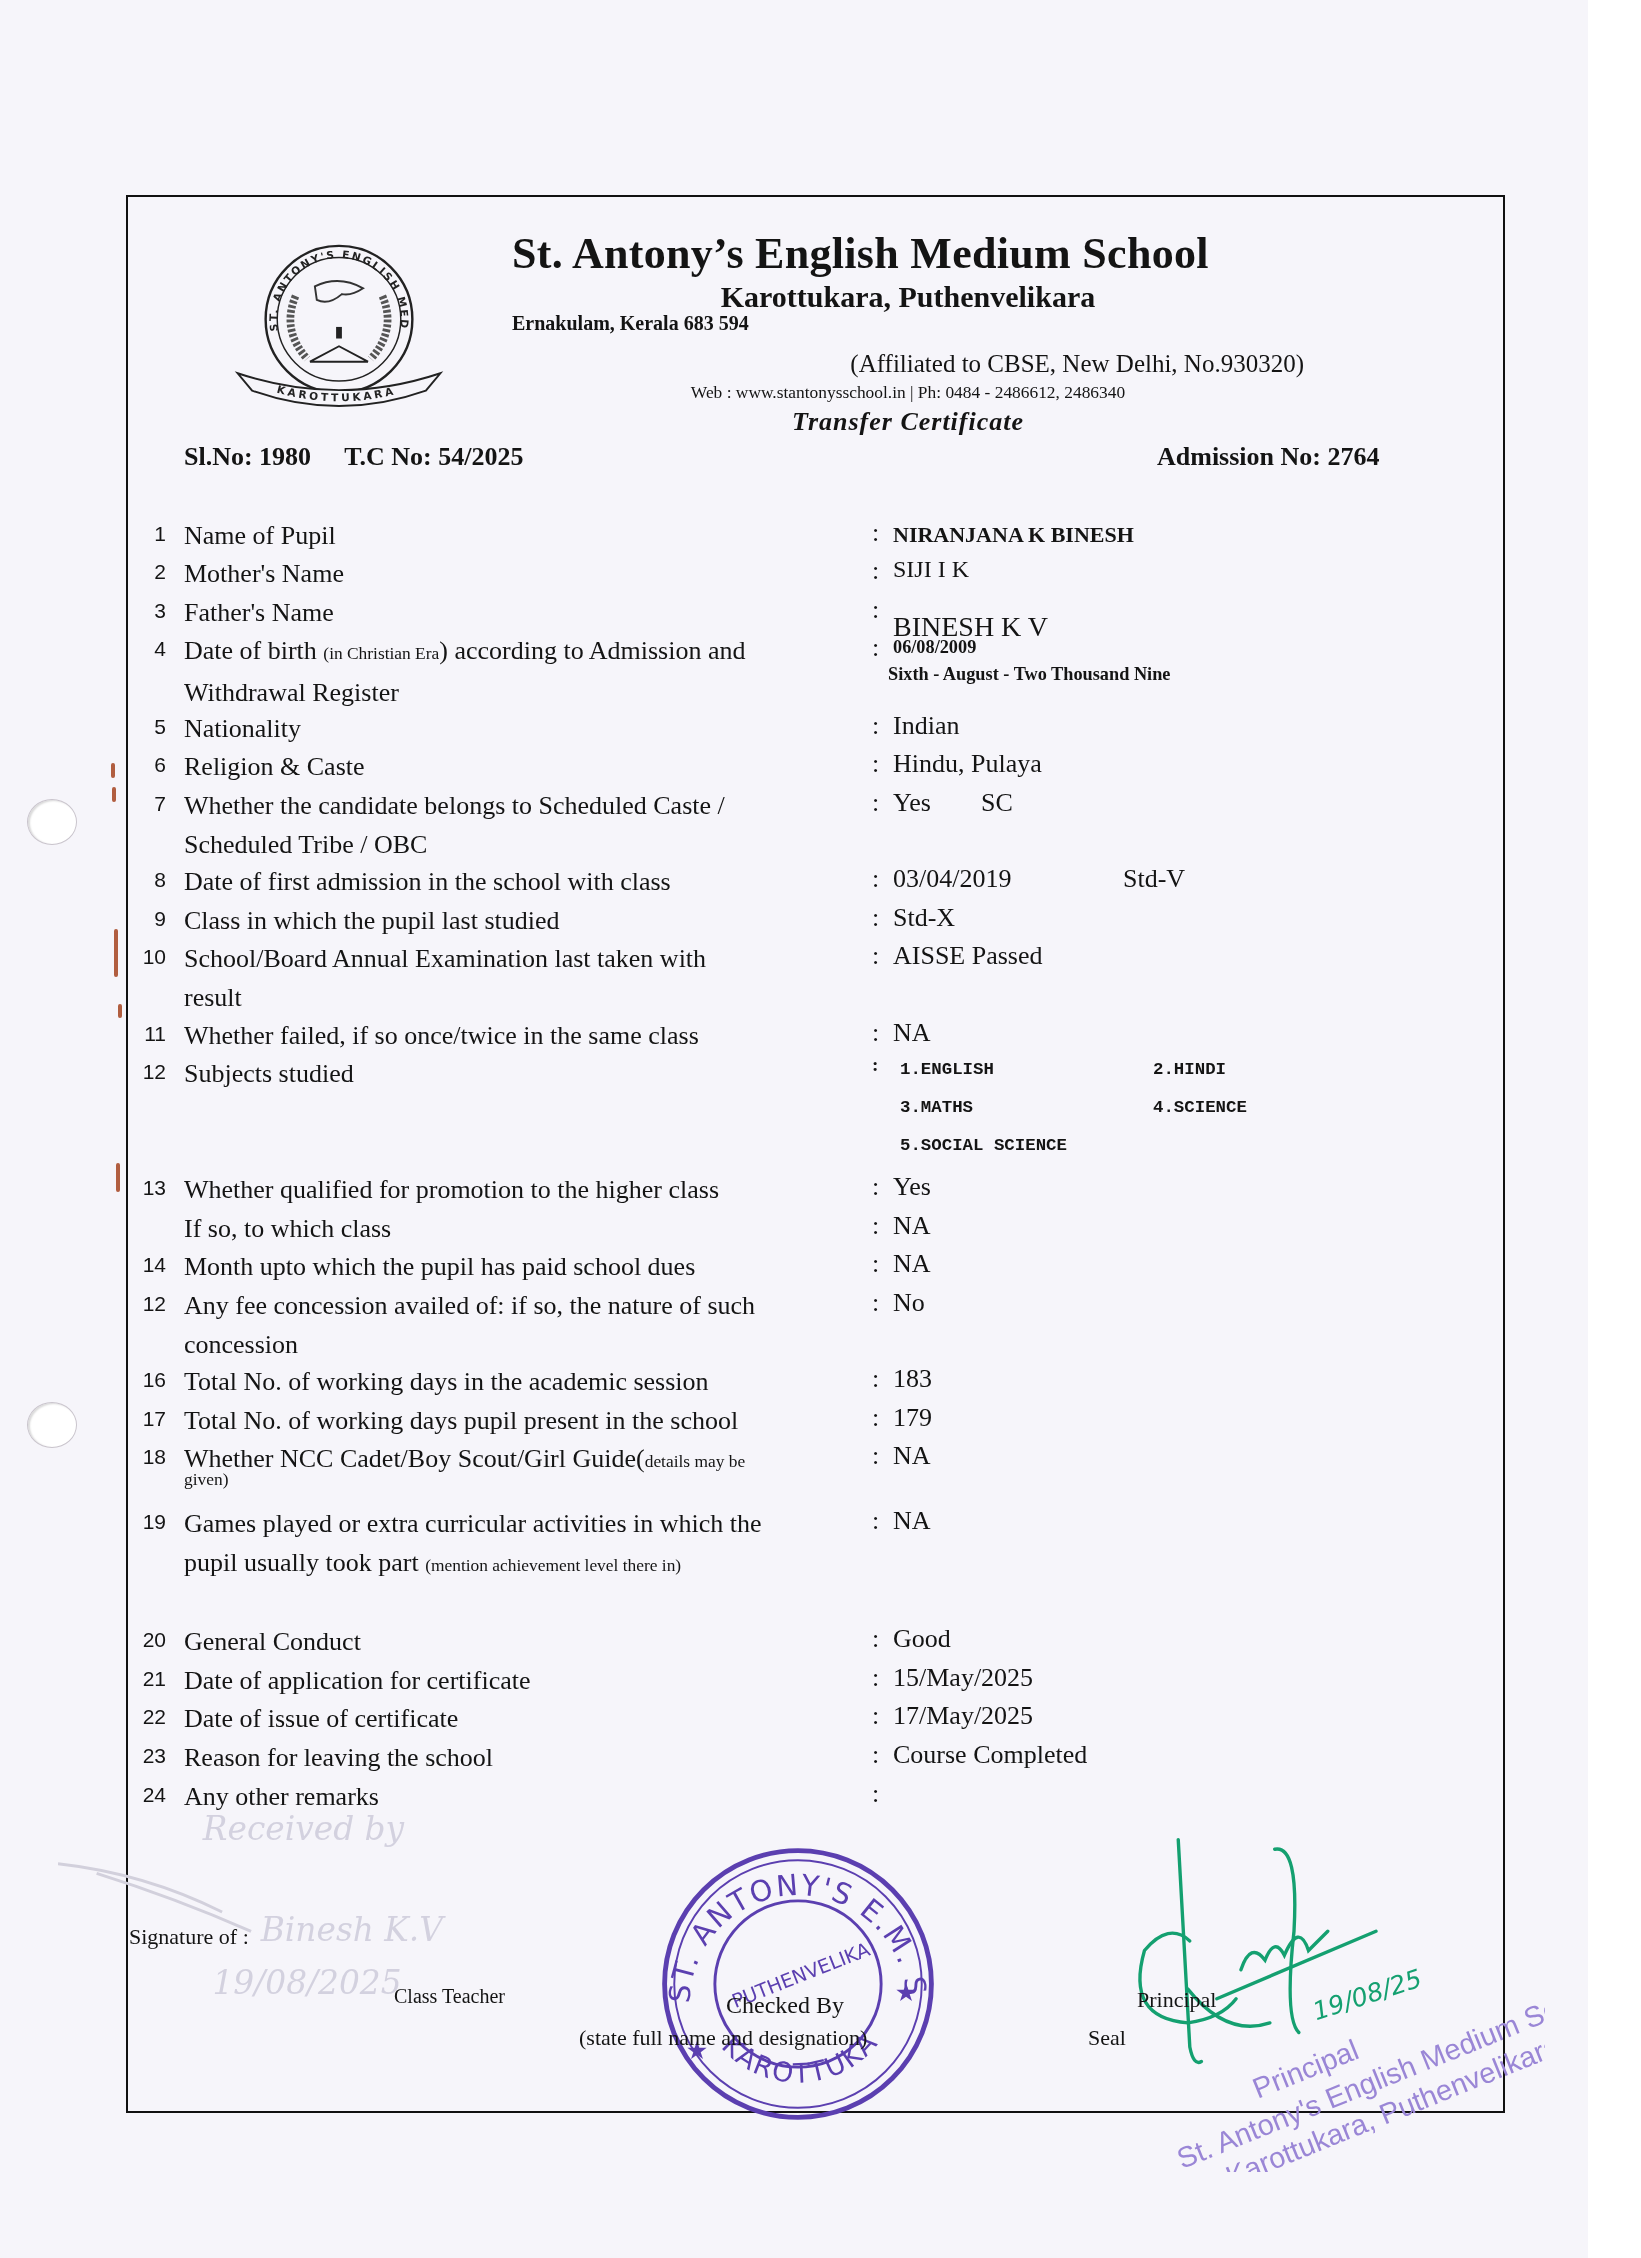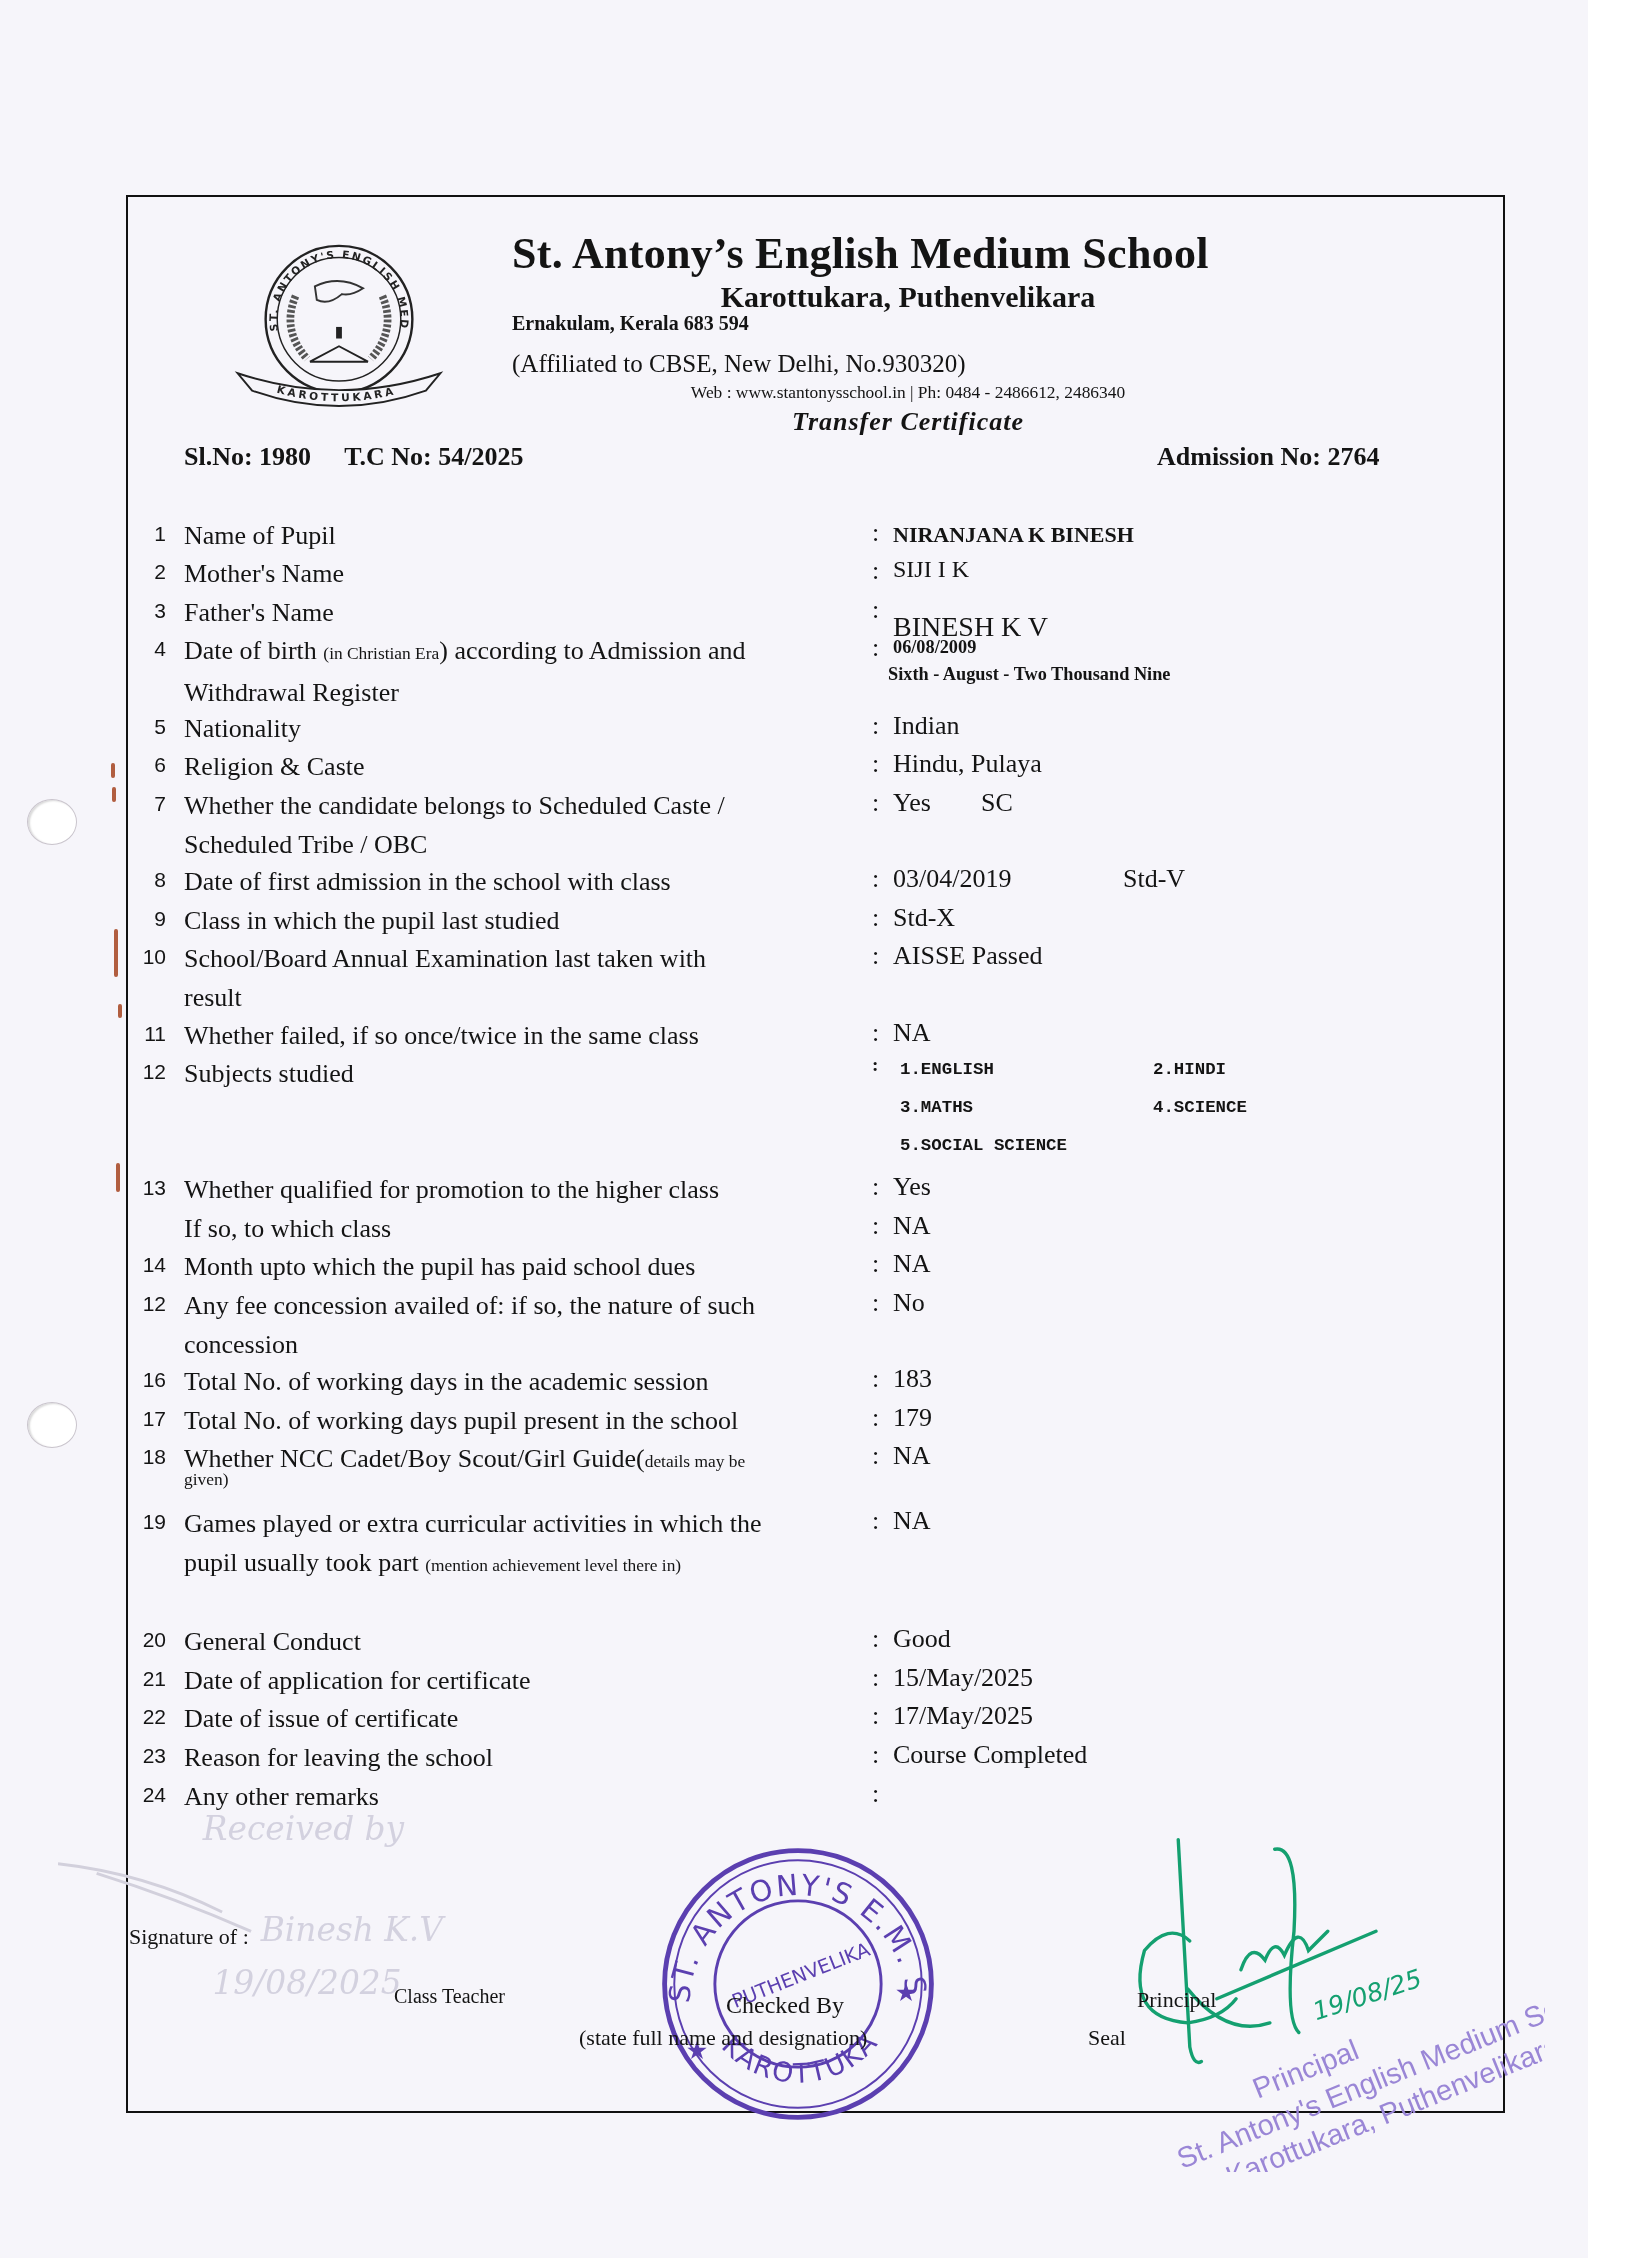--- a/index.html
+++ b/index.html
@@ -16,21 +16,21 @@
 
   .frame { position: absolute; left: 126px; top: 195px; width: 1379px; height: 1918px;
            border: 2.9px solid #111; box-sizing: border-box; }
 
   
   .logo { position: absolute; left: 228px; top: 238px; width: 222px; height: 174px; }
   .h-title { position: absolute; left: 512px; top: 228px; width: 792px; text-align: left;
              font-size: 44px; font-weight: bold; letter-spacing: 0.3px; }
   .h-line1 { position: absolute; left: 512px; top: 280px; width: 792px; text-align: center; font-size: 30px; font-weight: bold; }
   .h-line2 { position: absolute; left: 512px; top: 312px; width: 792px; text-align: left; font-size: 20px; font-weight: bold; }
-  .h-line3 { position: absolute; left: 512px; top: 350px; width: 792px; text-align: left; font-size: 25px; }
+  .h-line3 { position: absolute; left: 512px; top: 350px; width: 792px; text-align: right; font-size: 25px; }
   .h-line4 { position: absolute; left: 512px; top: 382px; width: 792px; text-align: center; font-size: 17.4px; }
   .h-cert  { position: absolute; left: 512px; top: 407px; width: 792px; text-align: center; font-size: 26px;
              font-weight: bold; font-style: italic; letter-spacing: 1px; }
 
   .meta-left { position: absolute; left: 184px; top: 442px; font-size: 26px; font-weight: bold; }
   .meta-left span + span { margin-left: 33px; }
   .meta-right { position: absolute; left: 1157px; top: 442px; font-size: 26px; font-weight: bold; }
 
   
   .row { position: absolute; left: 0; width: 1641px; }

